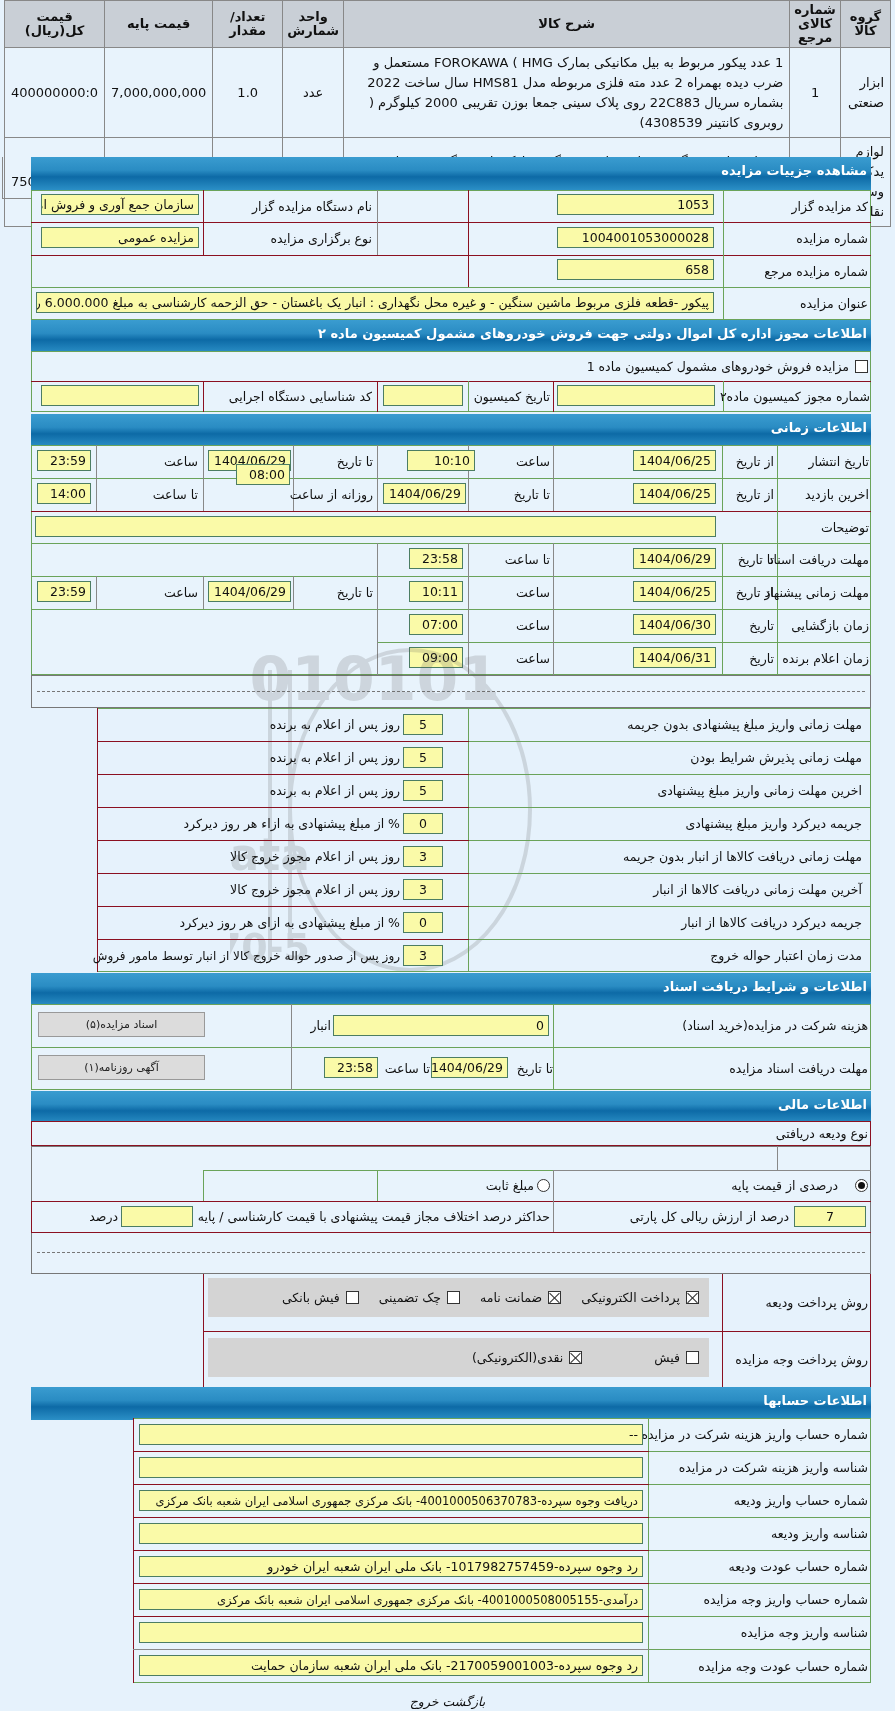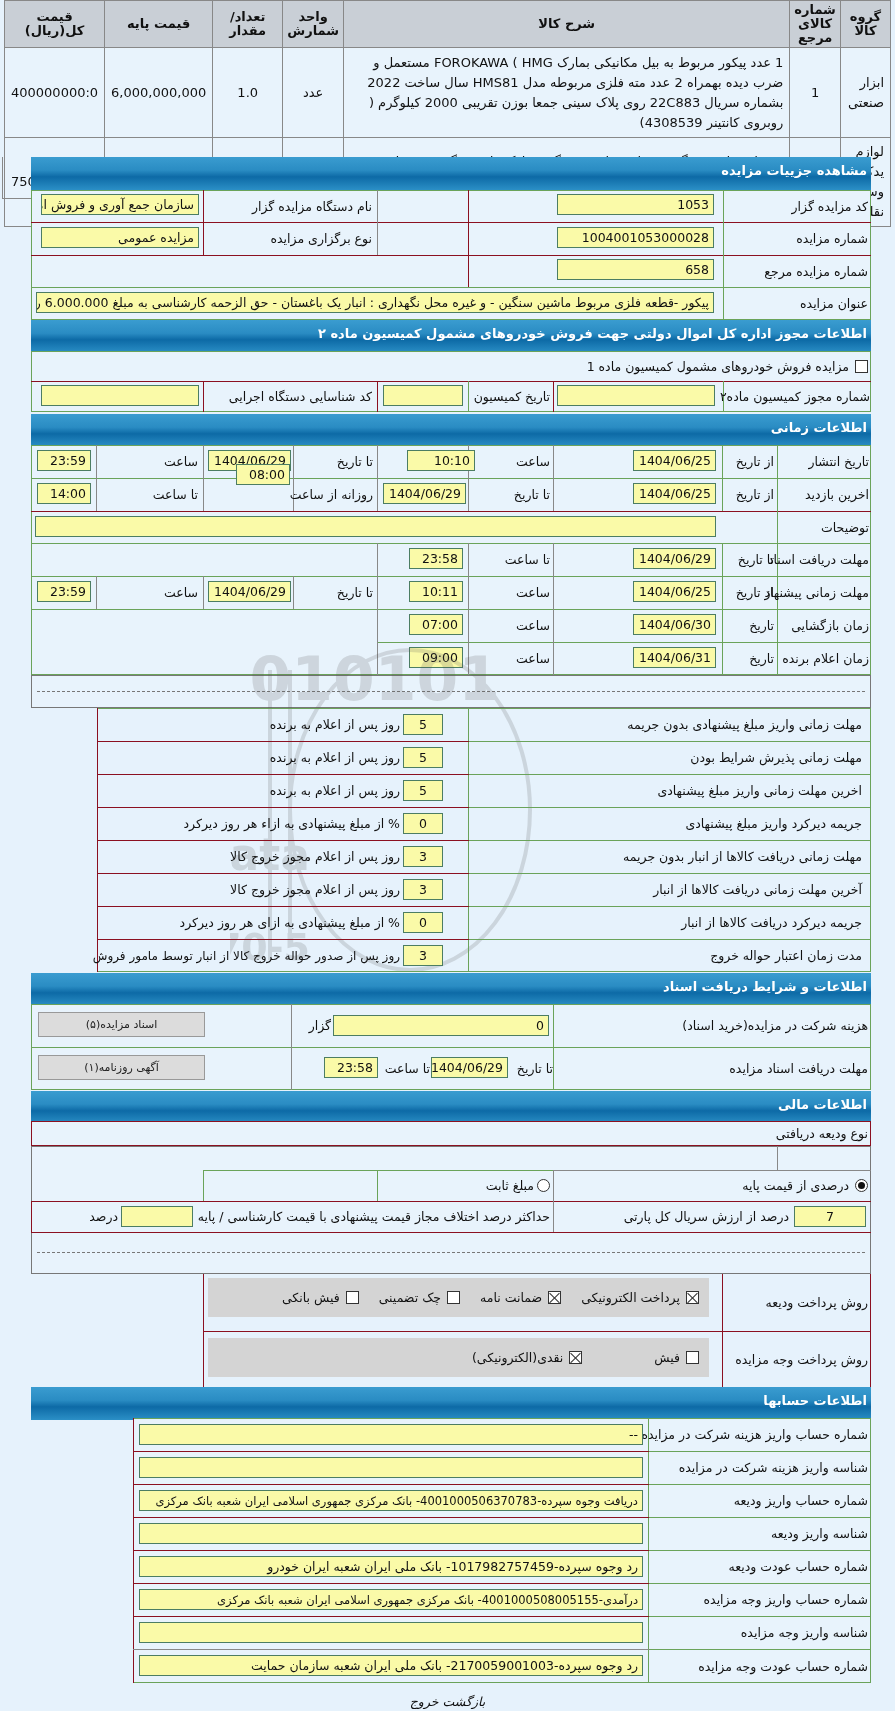--- a/index.html
+++ b/index.html
@@ -75,21 +75,21 @@
       <th style="width:84px">قیمت کل(ریال)</th>
     </tr>
   </thead>
   <tbody>
     <tr style="height:90px">
       <td>ابزار صنعتی</td>
       <td class="c">1</td>
       <td>1 عدد پیکور مربوط به بیل مکانیکی بمارک FOROKAWA ( HMG مستعمل و ضرب دیده بهمراه 2 عدد مته فلزی مربوطه مدل HMS81 سال ساخت 2022 بشماره سریال 22C883 روی پلاک سینی جمعا بوزن تقریبی 2000 کیلوگرم ( روبروی کانتینر 4308539)</td>
       <td class="c">عدد</td>
       <td class="c">1.0</td>
-      <td class="l">6,000,000,000</td>
+      <td class="l">7,000,000,000</td>
       <td class="l">400000000:0</td>
     </tr>
     <tr style="height:67px">
       <td>لوازم یدکی وسایط نقلیه</td>
       <td class="c">2</td>
       <td>5 قطعه فلزی بزرگ مربوط به ماشین سنگین بمارک ولوو همگی مستعمل و آغشته به روغن جمعا بوزن تقریبی 350کیلوگرم ( انبار 1 باغستان قبض 3974 کانتینر 3308539)</td>
       <td class="c">قطعه</td>
       <td class="c">5.0</td>
       <td class="l">150,000,000</td>
       <td class="l">75000000:0</td>
@@ -282,21 +282,21 @@
 <div class="inp c" style="left:403px;top:945px;width:40px">3</div>
 <div class="cell" style="left:100px;top:939px;width:300px;height:33px;font-size:12px">روز پس از صدور حواله خروج کالا از انبار توسط مامور فروش</div>
 
 <div class="sec-head" style="top:973px">اطلاعات و شرایط دریافت اسناد</div>
 <div class="box" style="left:31px;top:1004px;width:840px;height:86px;border-color:#6aa35a"></div>
 <div class="hline grn" style="left:31px;top:1047px;width:840px"></div>
 <div class="vline grn" style="left:553px;top:1004px;height:86px"></div>
 <div class="vline gry" style="left:291px;top:1004px;height:86px"></div>
 <div class="cell" style="left:557px;top:1004px;width:311px;height:43px">هزینه شرکت در مزایده(خرید اسناد)</div>
 <div class="inp" style="left:333px;top:1015px;width:216px">0</div>
-<div class="cell" style="left:296px;top:1004px;width:35px;height:43px">گزار</div>
+<div class="cell" style="left:296px;top:1004px;width:35px;height:43px">انبار</div>
 <div class="btn" style="left:38px;top:1012px;width:167px;height:25px">اسناد مزایده(۵)</div>
 
 <div class="cell" style="left:557px;top:1047px;width:311px;height:43px">مهلت دریافت اسناد مزایده</div>
 <div class="cell" style="left:510px;top:1047px;width:43px;height:43px">تا تاریخ</div>
 <div class="inp" style="left:431px;top:1057px;width:77px">1404/06/29</div>
 <div class="cell" style="left:380px;top:1047px;width:50px;height:43px">تا ساعت</div>
 <div class="inp" style="left:324px;top:1057px;width:54px">23:58</div>
 <div class="btn" style="left:38px;top:1055px;width:167px;height:25px">آگهی روزنامه(۱)</div>
 
 <div class="sec-head" style="top:1091px">اطلاعات مالی</div>
@@ -307,31 +307,31 @@
 <div class="hline gry" style="left:553px;top:1170px;width:318px"></div>
 <div class="hline grn" style="left:203px;top:1170px;width:350px"></div>
 <div class="vline grn" style="left:203px;top:1170px;height:31px"></div>
 <div class="vline grn" style="left:377px;top:1170px;height:31px"></div>
 <div class="vline gry" style="left:553px;top:1170px;height:31px"></div>
 <div class="hline red" style="left:31px;top:1201px;width:840px"></div>
 <div class="hline red" style="left:31px;top:1232px;width:840px"></div>
 <div class="vline red" style="left:31px;top:1201px;height:31px"></div>
 <div class="vline gry" style="left:553px;top:1201px;height:31px"></div>
 
-<div class="cell" style="left:700px;top:1170px;width:168px;height:31px;gap:6px">
+<div class="cell" style="left:700px;top:1170px;width:168px;height:31px;gap:17px">
   <span class="radio on"></span>
   <span>درصدی از قیمت پایه</span>
 </div>
 <div class="cell" style="left:470px;top:1170px;width:80px;height:31px;gap:3px">
   <span class="radio"></span>
   <span>مبلغ ثابت</span>
 </div>
 
 <div class="inp c" style="left:794px;top:1206px;width:72px">7</div>
-<div class="cell" style="left:557px;top:1201px;width:232px;height:31px;justify-content:flex-start">درصد از ارزش سریال کل پارتی</div>
+<div class="cell" style="left:557px;top:1201px;width:232px;height:31px;justify-content:flex-start">درصد از ارزش ریالی کل پارتی</div>
 <div class="cell" style="left:200px;top:1201px;width:350px;height:31px">حداکثر درصد اختلاف مجاز قیمت پیشنهادی با قیمت کارشناسی / پایه</div>
 <div class="inp" style="left:121px;top:1206px;width:72px"></div>
 <div class="cell" style="left:60px;top:1201px;width:58px;height:31px">درصد</div>
 
 <div class="dash" style="left:37px;top:1252px;width:828px"></div>
 
 <div class="abs" style="left:203px;top:1274px;width:668px;height:114px;border-left:1px solid #8b1020;border-right:1px solid #8b1020"></div>
 <div class="vline red" style="left:722px;top:1274px;height:114px"></div>
 <div class="hline red" style="left:203px;top:1331px;width:668px"></div>
 <div class="cell" style="left:726px;top:1274px;width:142px;height:57px">روش پرداخت ودیعه</div>

